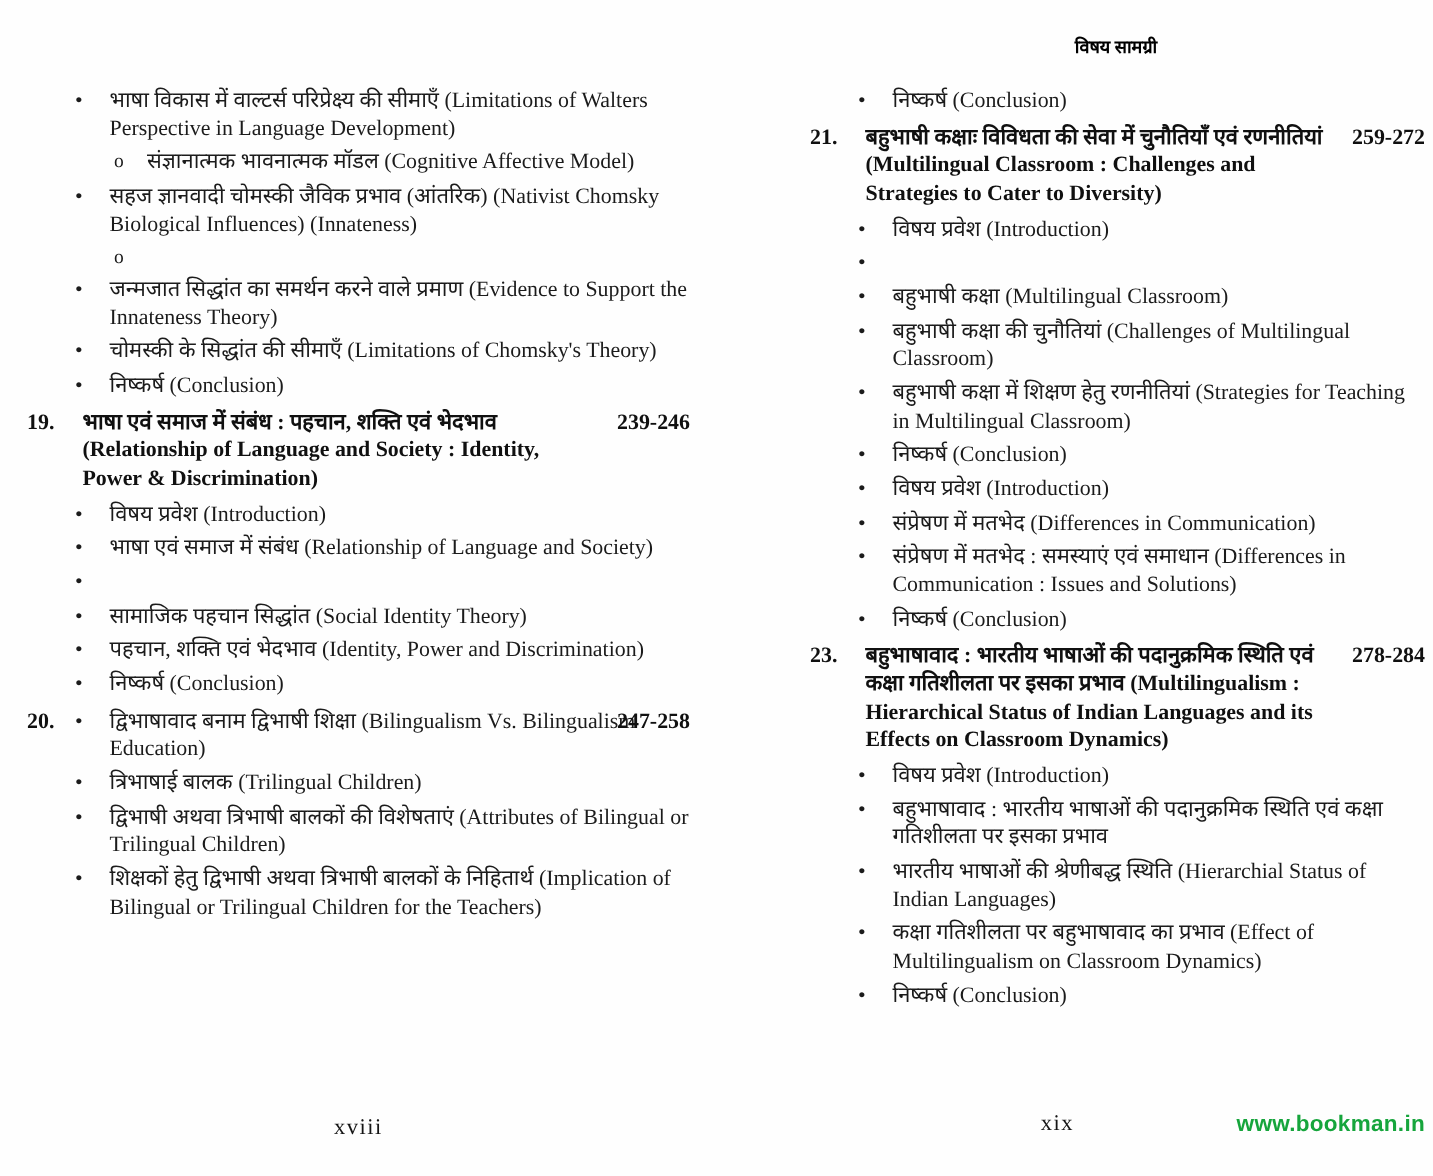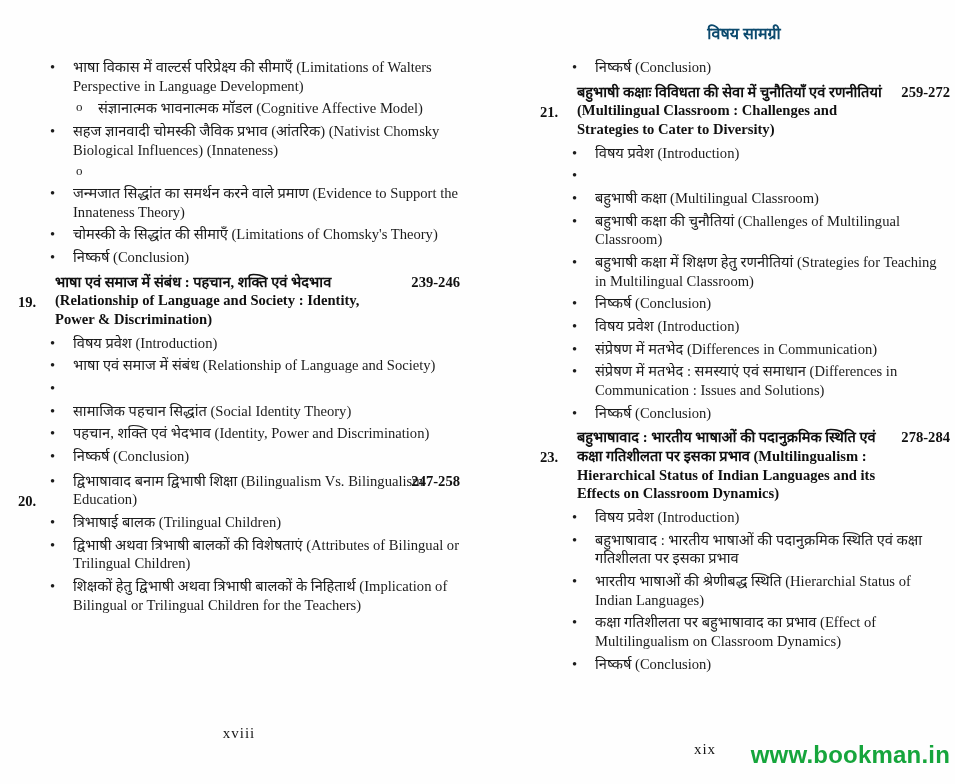--- a/index.html
+++ b/index.html
@@ -4,44 +4,44 @@
 <style>
   html,body{margin:0;padding:0;}
   body{
     width:955px;height:784px;position:relative;overflow:hidden;
     background:#fefefe;color:#1b1b1b;
     font-family:"Liberation Serif","DejaVu Serif",serif;
     font-size:14.6px;line-height:1.28;
   }
   .page-header{
     position:absolute;top:24px;left:540px;width:408px;
-    text-align:center;font-weight:700;font-size:16px;color:#0c4a6e;
+    text-align:center;font-weight:700;font-size:12px;color:#000000;
   }
   .toc-col{position:absolute;top:58px;}
   #col-left{left:18px;width:442px;}
   #col-right{left:540px;width:410px;}
   .toc-entry{margin-bottom:3px;}
   .entry-head{
     position:relative;padding-left:37px;padding-right:58px;
     font-weight:700;margin:6px 0 5px 0;color:#101010;
   }
-  .entry-no{position:absolute;left:0;top:0;font-weight:700;margin-top:20px;}
+  .entry-no{position:absolute;left:0;top:0;font-weight:700;}
   .entry-pages{position:absolute;right:0;top:0;font-weight:700;white-space:nowrap;}
   .bullets{margin-left:32px;}
   .bullet{display:flex;margin-bottom:4px;}
   .bullet .marker{flex:0 0 23px;text-align:left;}
   .bullet.lvl2{margin-left:26px;}
   .bullet.lvl2 .marker{flex:0 0 22px;font-size:13px;}
   .page-num{position:absolute;text-align:center;font-size:15px;letter-spacing:1px;color:#151515;}
-  #pn-left{left:18px;width:442px;top:724px;}
+  #pn-left{left:18px;width:442px;top:743px;}
   #pn-right{left:540px;width:330px;top:740px;}
   .watermark{
     position:absolute;right:5px;top:740px;
     font-family:"Liberation Sans","DejaVu Sans",sans-serif;
-    font-weight:700;font-size:24px;letter-spacing:0.2px;
+    font-weight:700;font-size:15px;letter-spacing:0.2px;
   }
 </style>
 </head>
 <body>
 
 <div class="page-header">विषय सामग्री</div>
 
 <div class="toc-col" id="col-left">
     <div class="toc-entry">
       <div class="bullets">

